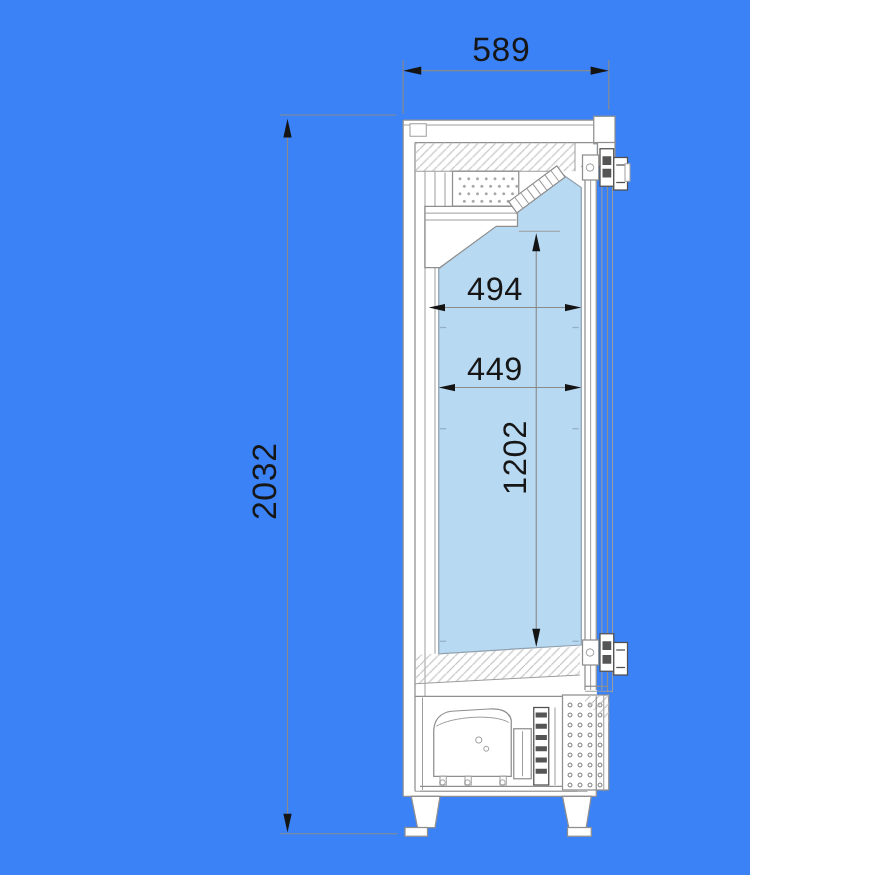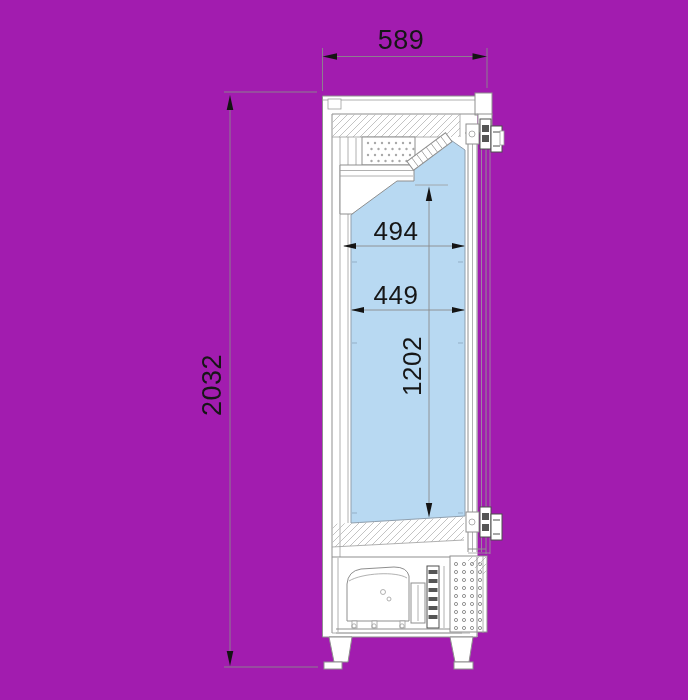--- a/index.html
+++ b/index.html
@@ -1,16 +1,16 @@
 <!DOCTYPE html>
 <html><head>
 <meta charset="utf-8">
 <style>
   html,body{margin:0;padding:0;background:#ffffff;}
-  #stage{position:relative;width:688px;height:700px;background:#a21caf;overflow:hidden;}
+  #stage{position:relative;width:600px;height:700px;background:#3b82f6;overflow:hidden;}
   svg{position:absolute;left:0;top:0;}
   svg text{font-family:"Liberation Sans","DejaVu Sans",sans-serif;fill:#161616;}
   .dim-t{font-size:27px;letter-spacing:0.5px;}
   .dim-s{font-size:26px;letter-spacing:0.5px;}
   .ln{stroke:#8f8f8f;stroke-width:1;fill:none;}
   .lnt{stroke:#9d9d9d;stroke-width:0.8;fill:none;}
   .dk{stroke:#4f4f4f;stroke-width:1;fill:none;}
   .wf{fill:#ffffff;}
   .dim-ln{stroke:#8a8a8a;stroke-width:0.9;fill:none;}
   .arrow{fill:#141414;stroke:none;}

